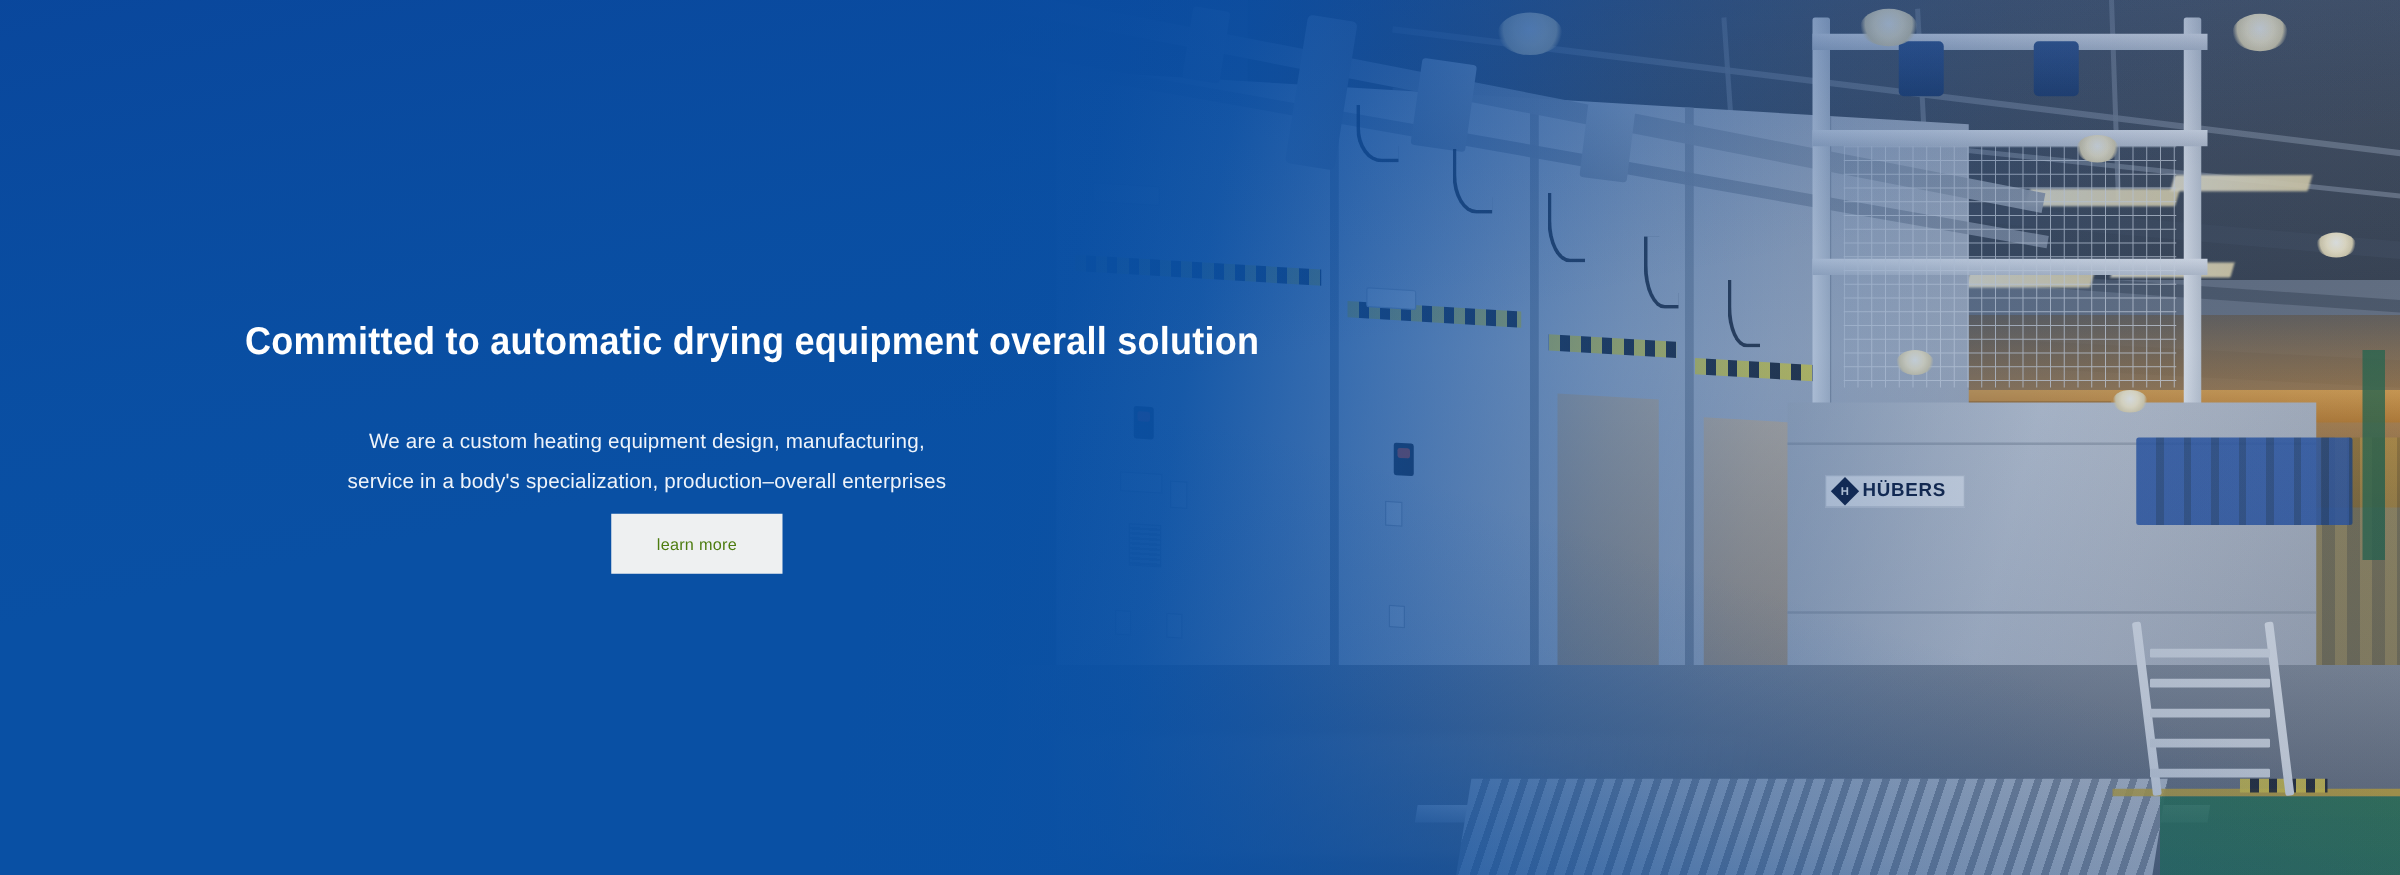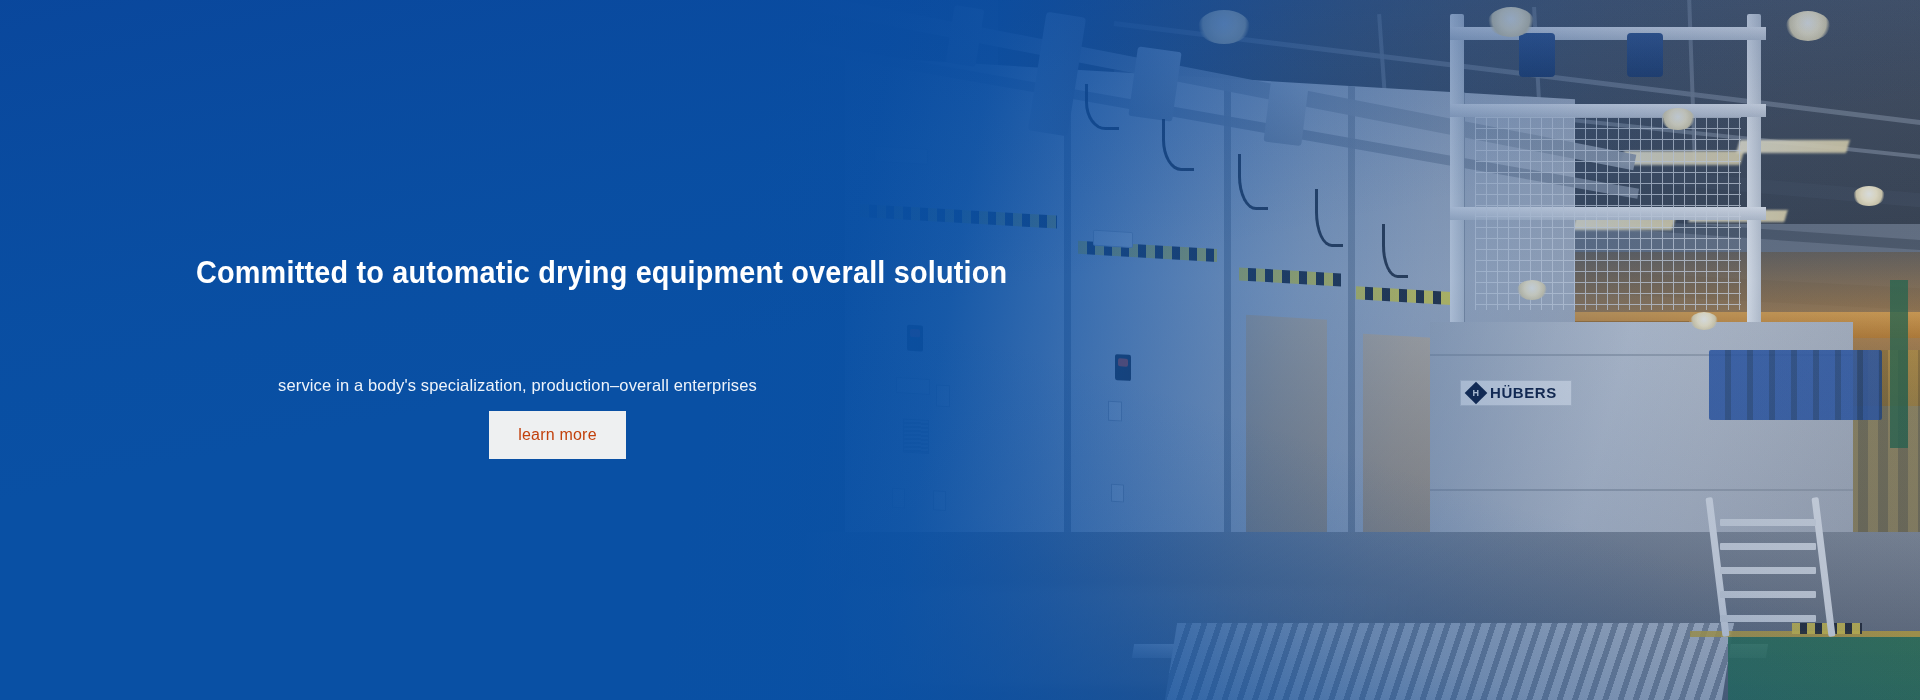--- a/index.html
+++ b/index.html
@@ -171,21 +171,21 @@
             letter-spacing:.2px;white-space:nowrap;
             font-family:"Liberation Sans Narrow","Liberation Sans",sans-serif;
             transform:scaleX(.93);transform-origin:left center;}
   .sub{position:absolute;left:0;width:1035px;text-align:center;color:#eef3fa;
        font-size:16.5px;line-height:1.15;letter-spacing:.15px;white-space:nowrap;}
   .sub.s1{top:327px;}
   .sub.s2{top:359px;}
 
   .cta{position:absolute;left:489px;top:411px;width:137px;height:48px;
        background:#eef0f1;border:none;cursor:pointer;
-       color:#c2410c;font-size:16px;letter-spacing:.2px;
+       color:#4d7c0f;font-size:13px;letter-spacing:.2px;
        font-family:"Liberation Sans",sans-serif;
        display:flex;align-items:center;justify-content:center;}
 </style>
 </head>
 <body>
 
 <div class="stage">
 
   <div class="photo">
 
@@ -312,17 +312,18 @@
 
     <div class="haze"></div>
   </div>
 
   <div class="overlay-solid"></div>
   <div class="overlay-bottom"></div>
   <div class="overlay-top"></div>
 
   <div class="content">
     <h1 class="headline">Committed to automatic drying equipment overall solution</h1>
+    <p class="sub s1">We are a custom heating equipment design, manufacturing,</p>
     <p class="sub s2">service in a body's specialization, production–overall enterprises</p>
     <button class="cta">learn more</button>
   </div>
 
 </div>
 
 </body></html>

